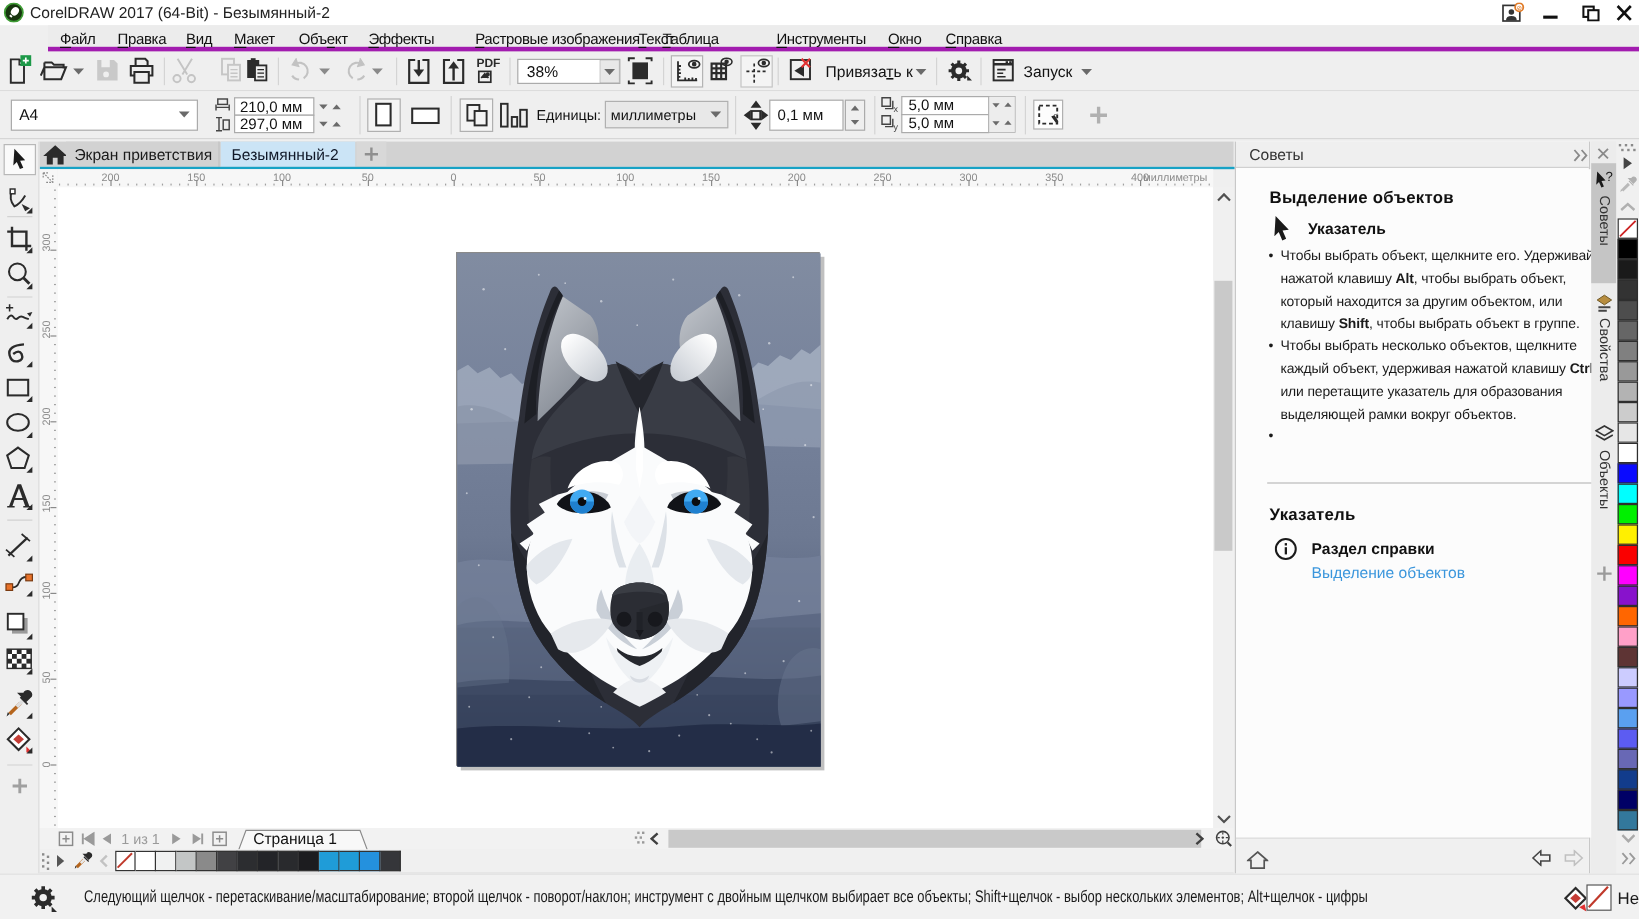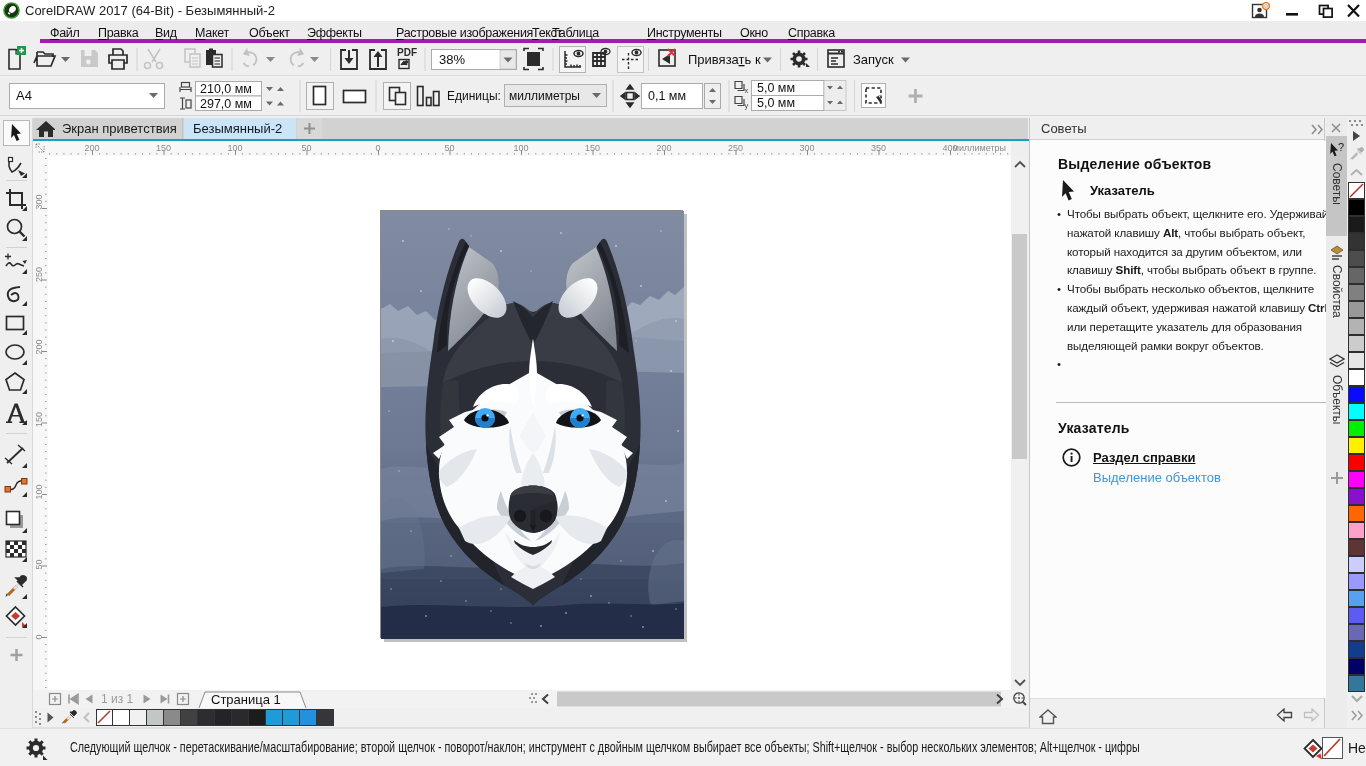--- a/index.html
+++ b/index.html
@@ -1010,21 +1010,21 @@
             <span style="width:10px;flex:none;">•</span>
           </div>
       </div>
       <div class="abs" style="left:9px;top:261px;width:277px;height:1px;background:#b9b9b9;"></div>
       <div class="abs" style="left:11px;top:279px;font-size:14px;font-weight:bold;color:#111;letter-spacing:0.2px;">Указатель</div>
       <svg class="abs" style="left:15px;top:307px" width="19" height="19" viewBox="0 0 19 19">
         <circle cx="9.5" cy="9.5" r="8.3" fill="none" stroke="#1a1a1a" stroke-width="1.7"></circle>
         <rect x="8.6" y="8" width="1.9" height="6" fill="#1a1a1a"></rect>
           <rect x="8.6" y="4.6" width="1.9" height="2" fill="#1a1a1a"></rect>
       </svg>
-      <div class="abs" style="left:46px;top:309px;font-size:13px;font-weight:bold;color:#111;text-decoration:underline;">Раздел справки</div>
+      <div class="abs" style="left:46px;top:309px;font-size:13px;font-weight:bold;color:#111;">Раздел справки</div>
       <div class="abs" style="left:46px;top:329px;font-size:13px;color:#3b96dc;">Выделение объектов</div>
     </div>
     <div id="docker-foot">
       <svg class="abs" style="left:9px;top:9px" width="18" height="17" viewBox="0 0 18 17">
           <path d="M9 2 L17 9 H14.5 V15.5 H3.5 V9 H1 Z" fill="none" stroke="#555" stroke-width="1.4"></path>
         </svg>
       <svg class="abs" style="left:246px;top:9px" width="17" height="14" viewBox="0 0 17 14">
           <path d="M8 1 L1.5 7 L8 13 V9.5 H15.5 V4.5 H8 Z" fill="none" stroke="#444" stroke-width="1.3"></path>
         </svg>
       <svg class="abs" style="left:273px;top:9px" width="17" height="14" viewBox="0 0 17 14">

